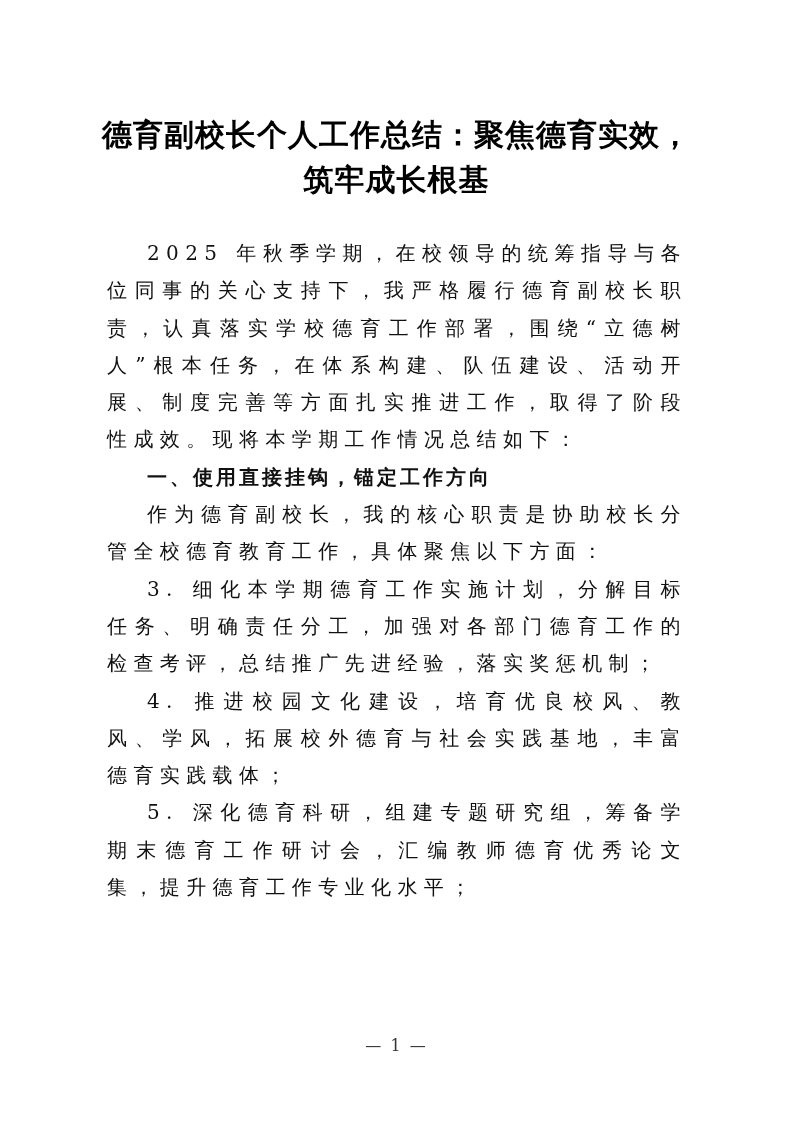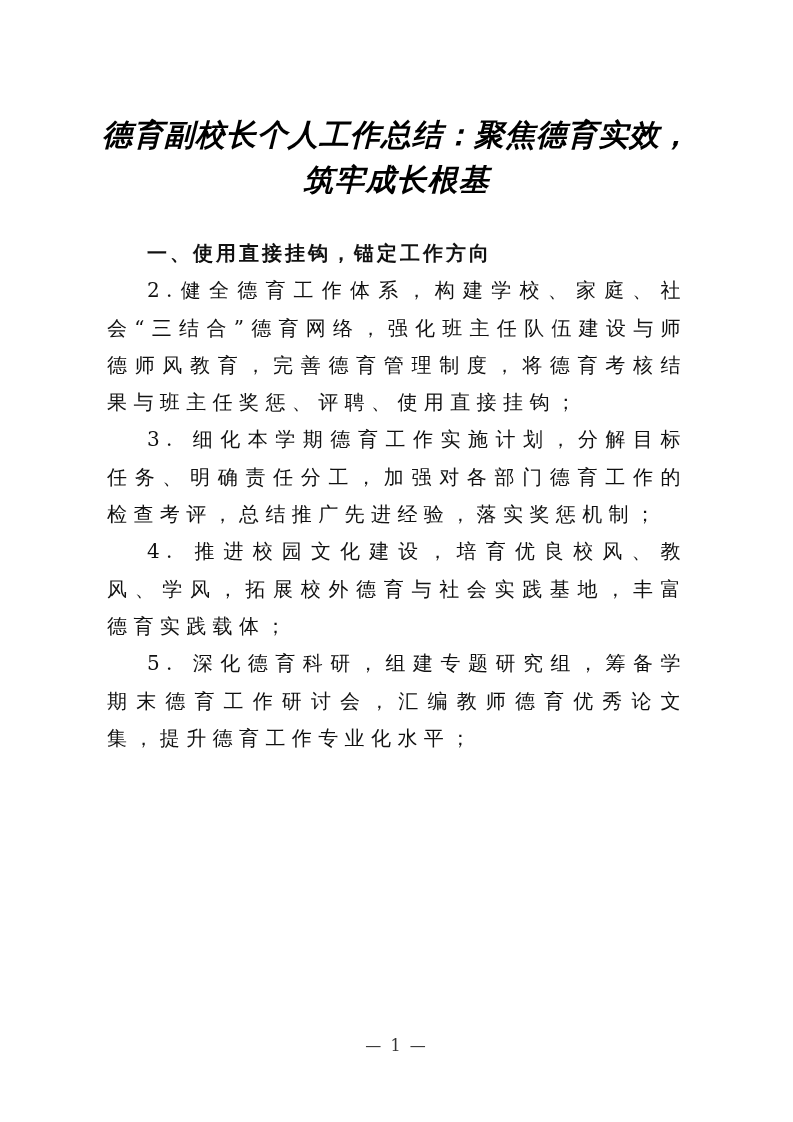--- a/index.html
+++ b/index.html
@@ -6,21 +6,21 @@
     body { width: 793px; height: 1122px; position: relative; overflow: hidden; }
     .page {
       position: absolute; left: 0; top: 0; width: 793px; height: 1122px;
       background: #ffffff; color: #111111;
     }
     .title {
       position: absolute; left: 100px; width: 593px; top: 112px;
       text-align: center;
       font-family: "DejaVu Sans", "Liberation Sans", sans-serif;
       font-weight: bold; font-size: 30px; line-height: 45px;
-      letter-spacing: 1px; color: #000; font-style: italic;
+      letter-spacing: 1px; color: #000;
     }
     .body {
       position: absolute; left: 107px; width: 580px; top: 235px;
       font-family: "DejaVu Serif", "Liberation Serif", serif;
       font-size: 20px; line-height: 37.3px; color: #111;
       text-align: justify; letter-spacing: 6.4px;
     }
     .body p { margin: 0; text-indent: 2em; }
     .heading {
       font-family: "DejaVu Sans", "Liberation Sans", sans-serif;
@@ -36,21 +36,22 @@
 </head>
 <body>
 
 <div class="page">
   <div class="title">
     <div>德育副校长个人工作总结：聚焦德育实效，</div>
     <div>筑牢成长根基</div>
   </div>
 
   <div class="body">
+    <p>2025 年秋季学期，在校领导的统筹指导与各位同事的关心支持下，我严格履行德育副校长职责，认真落实学校德育工作部署，围绕“立德树人”根本任务，在体系构建、队伍建设、活动开展、制度完善等方面扎实推进工作，取得了阶段性成效。现将本学期工作情况总结如下：</p>
     <p class="heading">一、使用直接挂钩，锚定工作方向</p>
-    <p>2.健全德育工作体系，构建学校、家庭、社会“三结合”德育网络，强化班主任队伍建设与师德师风教育，完善德育管理制度，将德育考核结果与班主任奖惩、评聘、使用直接挂钩；</p>
+    <p>作为德育副校长，我的核心职责是协助校长分管全校德育教育工作，具体聚焦以下方面：</p>
     <p>3. 细化本学期德育工作实施计划，分解目标任务、明确责任分工，加强对各部门德育工作的检查考评，总结推广先进经验，落实奖惩机制；</p>
     <p>4. 推进校园文化建设，培育优良校风、教风、学风，拓展校外德育与社会实践基地，丰富德育实践载体；</p>
     <p>5. 深化德育科研，组建专题研究组，筹备学期末德育工作研讨会，汇编教师德育优秀论文集，提升德育工作专业化水平；</p>
   </div>
 
   <div class="page-number">— 1 —</div>
 </div>
 
 </body></html>

